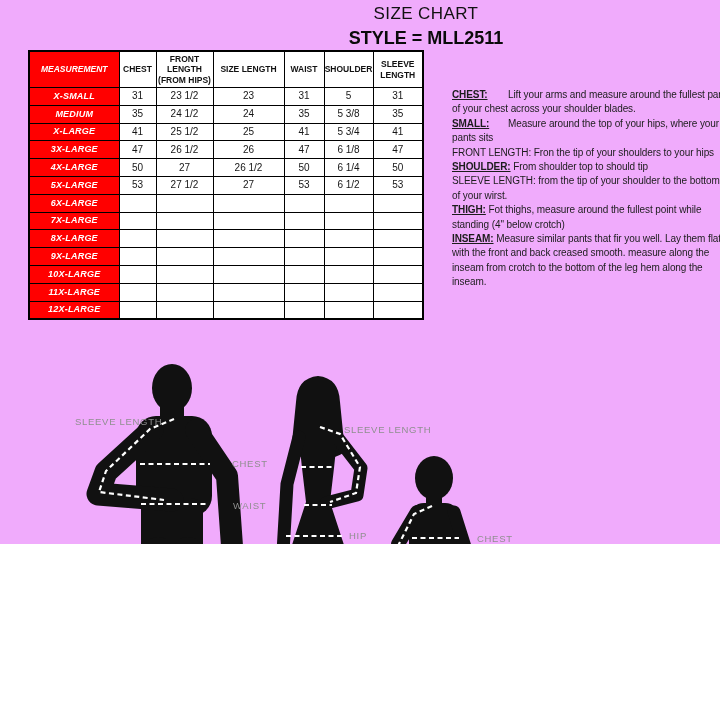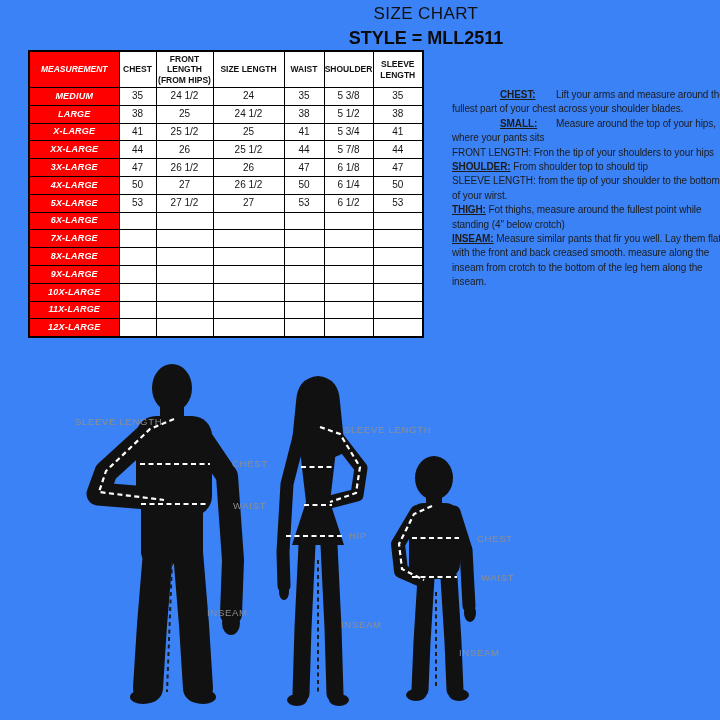--- a/index.html
+++ b/index.html
@@ -1,33 +1,33 @@
 <!DOCTYPE html>
 <html><head>
 <meta charset="utf-8">
 <style>
   html,body{margin:0;padding:0;background:#fff;}
-  .canvas{position:relative;width:720px;height:720px;background:#3b82f6;overflow:hidden;
+  .canvas{position:relative;width:720px;height:544px;background:#f0abfc;overflow:hidden;
           font-family:"Liberation Sans",sans-serif;color:#000;}
   .titles{position:absolute;left:130px;top:4px;width:592px;text-align:center;}
   .title{font-size:17px;font-weight:400;letter-spacing:.4px;color:#111;}
   .subtitle{font-size:18px;font-weight:700;margin-top:4px;color:#0a0a0a;}
   table.size-table{position:absolute;left:28px;top:50px;border-collapse:collapse;
           table-layout:fixed;border:2px solid #000;background:#fff;}
   .size-table th,.size-table td{border:1px solid #000;text-align:center;vertical-align:middle;
           padding:0;overflow:hidden;}
   .size-table th{font-size:8.5px;font-weight:700;height:35px;line-height:1.2;white-space:pre-line;color:#111;}
   .size-table .red{background:#FF0000;color:#fff;font-style:italic;}
   .size-table tbody td{height:16.8px;font-size:10px;color:#151515;line-height:1;}
   .size-table td.size{font-size:9px;font-weight:700;letter-spacing:.2px;}
   .instructions{position:absolute;left:452px;top:88px;width:274px;font-size:10px;
           line-height:14.4px;color:#1c1c1c;letter-spacing:-.1px;}
   .instr{margin:0;}
   .instr .bu{font-weight:700;text-decoration:underline;}
-  .instr .tab{display:inline-block;width:56px;margin-left:48px;}
+  .instr .tab{display:inline-block;width:56px;}
   svg.figures{position:absolute;left:0;top:355px;}
   svg.figures text{font-family:"Liberation Sans",sans-serif;font-size:9.5px;fill:#8F8F8F;letter-spacing:.7px;}
 </style>
 </head>
 <body>
 
 <div class="canvas">
 
   <div class="titles">
     <div class="title">SIZE CHART</div>
@@ -53,54 +53,45 @@
 (FROM HIPS)</th>
           <th>SIZE LENGTH</th>
           <th>WAIST</th>
           <th>SHOULDER</th>
           <th>SLEEVE
 LENGTH</th>
         </tr>
       </thead>
     <tbody id="table-body">
         <tr>
+          <td class="red size">X-SMALL</td>
+          <td>31</td>
+          <td>23 1/2</td>
+          <td>23</td>
+          <td>31</td>
+          <td>5</td>
+          <td>31</td>
+        </tr>
+        <tr>
           <td class="red size">MEDIUM</td>
           <td>35</td>
           <td>24 1/2</td>
           <td>24</td>
           <td>35</td>
           <td>5 3/8</td>
           <td>35</td>
         </tr>
         <tr>
-          <td class="red size">LARGE</td>
-          <td>38</td>
-          <td>25</td>
-          <td>24 1/2</td>
-          <td>38</td>
-          <td>5 1/2</td>
-          <td>38</td>
-        </tr>
-        <tr>
           <td class="red size">X-LARGE</td>
           <td>41</td>
           <td>25 1/2</td>
           <td>25</td>
           <td>41</td>
           <td>5 3/4</td>
           <td>41</td>
-        </tr>
-        <tr>
-          <td class="red size">XX-LARGE</td>
-          <td>44</td>
-          <td>26</td>
-          <td>25 1/2</td>
-          <td>44</td>
-          <td>5 7/8</td>
-          <td>44</td>
         </tr>
         <tr>
           <td class="red size">3X-LARGE</td>
           <td>47</td>
           <td>26 1/2</td>
           <td>26</td>
           <td>47</td>
           <td>6 1/8</td>
           <td>47</td>
         </tr>

